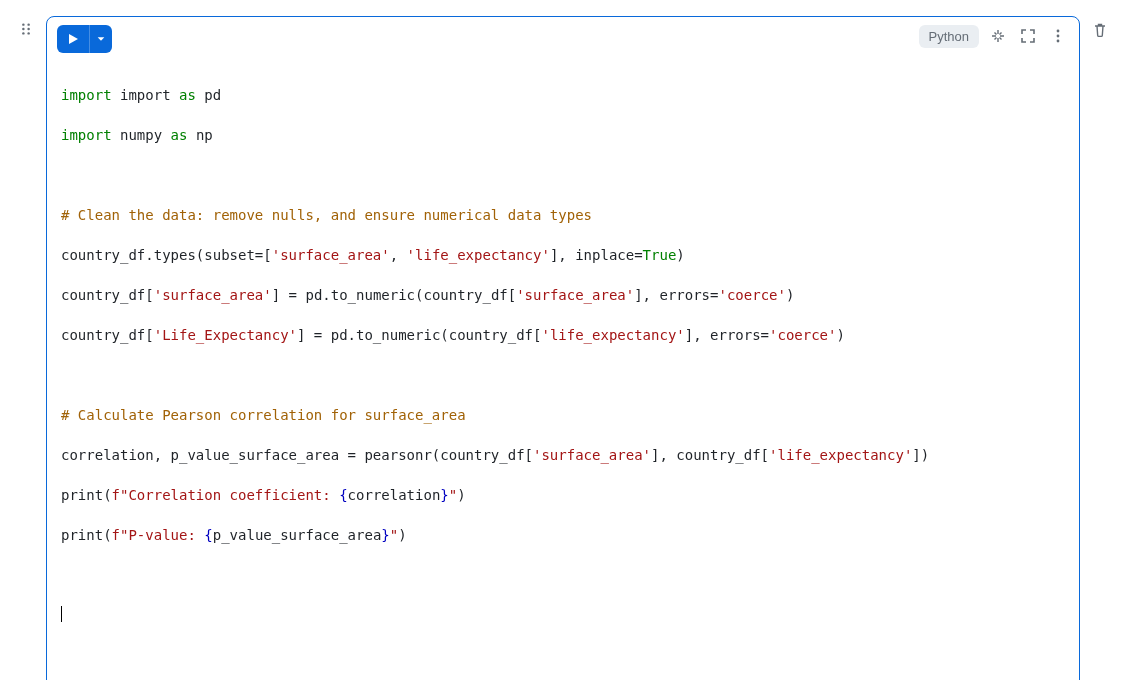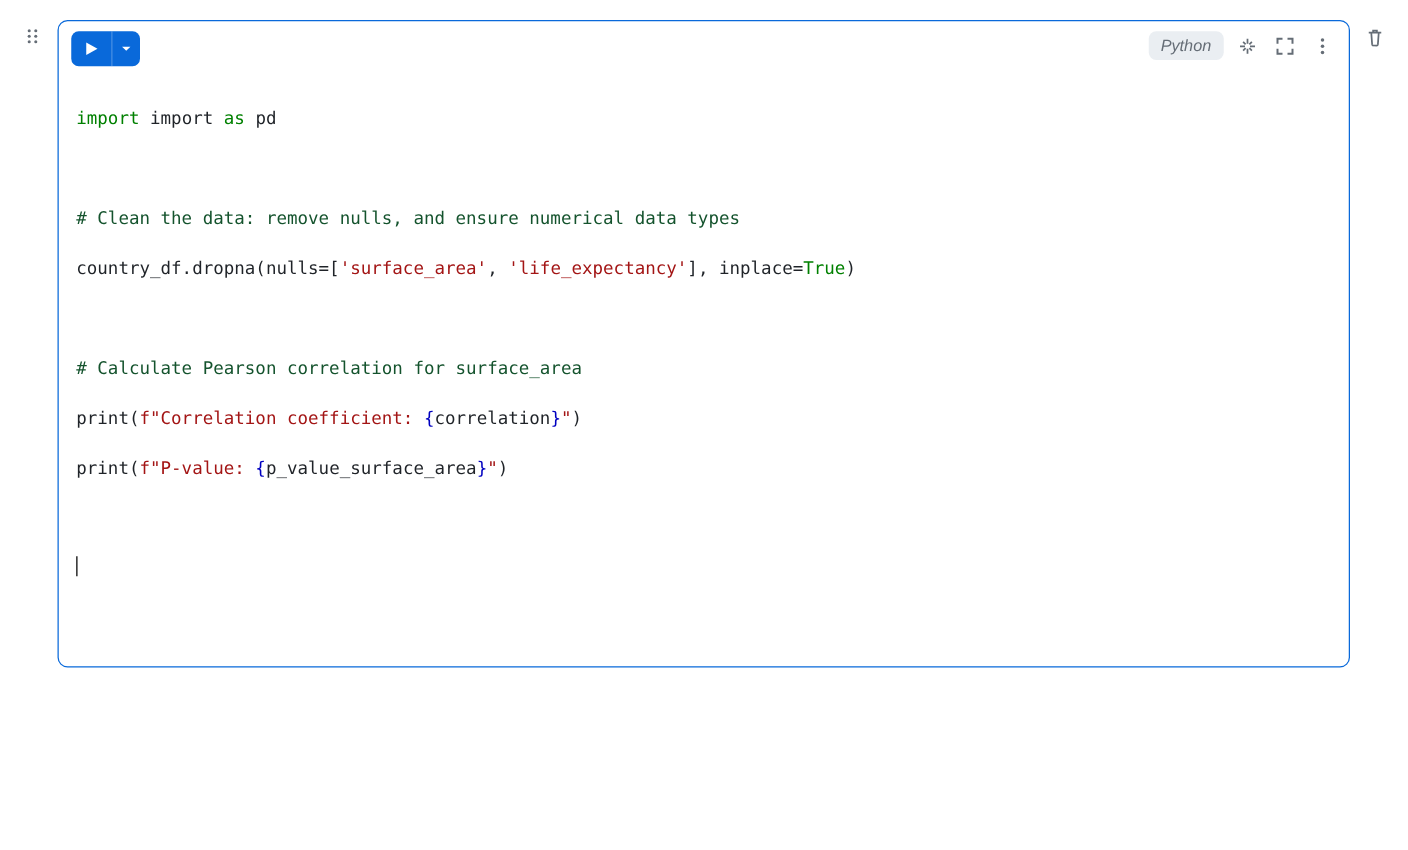--- a/index.html
+++ b/index.html
@@ -49,21 +49,21 @@
   .run-btn, .run-menu {
     display: flex; align-items: center; justify-content: center;
     color: #fff;
     border: none; background: transparent; cursor: pointer;
     padding: 0 10px;
   }
   .run-menu { border-left: 1px solid rgba(255,255,255,0.25); padding:0 6px; }
   .toolbar-right {
     position: absolute;
     top: 8px; right: 10px;
-    display: flex; align-items: flex-end; gap: 8px; font-style: italic;
+    display: flex; align-items: flex-start; gap: 8px;
   }
   .lang-pill {
     background: #eaeef2;
     color: #656d76;
     font-size: 13px;
     padding: 4px 10px;
     border-radius: 6px;
   }
   .icon-btn {
     width: 22px; height: 22px;
@@ -74,21 +74,21 @@
   .code {
     font-family: ui-monospace, SFMono-Regular, "SF Mono", Menlo, Consolas, monospace;
     font-size: 14px;
     line-height: 20px;
     white-space: pre;
     color: #1f2328;
   }
   .code .line { display:block; min-height:20px; }
   .kw { color: #008000; }
   .str { color: #a31515; text-align: center; }
-  .cm { color: #14532d; }
+  .cm { color: #a16207; }
   .fstr { color:#a31515; }
   .fbrace { color: #0000c0; font-weight: 500;}
   .caret {
     display:inline-block; width:1px; height:16px; background:#000;
     vertical-align: -2px;
   }
 </style>
 </head>
 <body>
 
@@ -136,25 +136,29 @@
         <svg width="16" height="16" viewBox="0 0 16 16" fill="currentColor">
             <circle cx="8" cy="3" r="1.4"></circle>
             <circle cx="8" cy="8" r="1.4"></circle>
             <circle cx="8" cy="13" r="1.4"></circle>
           </svg>
       </div>
     </div>
 
     <div class="code">
 <span class="line"><span class="kw">import</span> <span>import</span> <span class="kw">as</span> <span>pd</span></span>
+<span class="line"><span class="kw">import</span> <span>numpy</span> <span class="kw">as</span> <span>np</span></span>
 <span class="line"></span>
 <span class="line"><span class="cm"># Clean the data: remove nulls, and ensure numerical data types</span></span>
-<span class="line"><span>country_df.dropna(nulls=[</span><span class="str">'surface_area'</span><span>, </span><span class="str">'life_expectancy'</span><span>], inplace=</span><span class="kw">True</span><span>)</span></span>
+<span class="line"><span>country_df.types(subset=[</span><span class="str">'surface_area'</span><span>, </span><span class="str">'life_expectancy'</span><span>], inplace=</span><span class="kw">True</span><span>)</span></span>
+<span class="line"><span>country_df[</span><span class="str">'surface_area'</span><span>] = pd.to_numeric(country_df[</span><span class="str">'surface_area'</span><span>], errors=</span><span class="str">'coerce'</span><span>)</span></span>
+<span class="line"><span>country_df[</span><span class="str">'Life_Expectancy'</span><span>] = pd.to_numeric(country_df[</span><span class="str">'life_expectancy'</span><span>], errors=</span><span class="str">'coerce'</span><span>)</span></span>
 <span class="line"></span>
 <span class="line"><span class="cm"># Calculate Pearson correlation for surface_area</span></span>
+<span class="line"><span>correlation, p_value_surface_area = pearsonr(country_df[</span><span class="str">'surface_area'</span><span>], country_df[</span><span class="str">'life_expectancy'</span><span>])</span></span>
 <span class="line"><span>print(</span><span class="fstr">f"Correlation coefficient: </span><span class="fbrace">{</span><span>correlation</span><span class="fbrace">}</span><span class="fstr">"</span><span>)</span></span>
 <span class="line"><span>print(</span><span class="fstr">f"P-value: </span><span class="fbrace">{</span><span>p_value_surface_area</span><span class="fbrace">}</span><span class="fstr">"</span><span>)</span></span>
 <span class="line"></span>
 <span class="line"><span class="caret"></span></span>
     </div>
   </div>
 
   <div class="gutter-right">
     <svg width="16" height="16" viewBox="0 0 16 16" fill="none" stroke="currentColor" stroke-width="1.4">
         <path d="M3 4h10M6.5 4V2.5h3V4M5 4l.7 9.5a1 1 0 001 .9h2.6a1 1 0 001-.9L11 4"></path>

